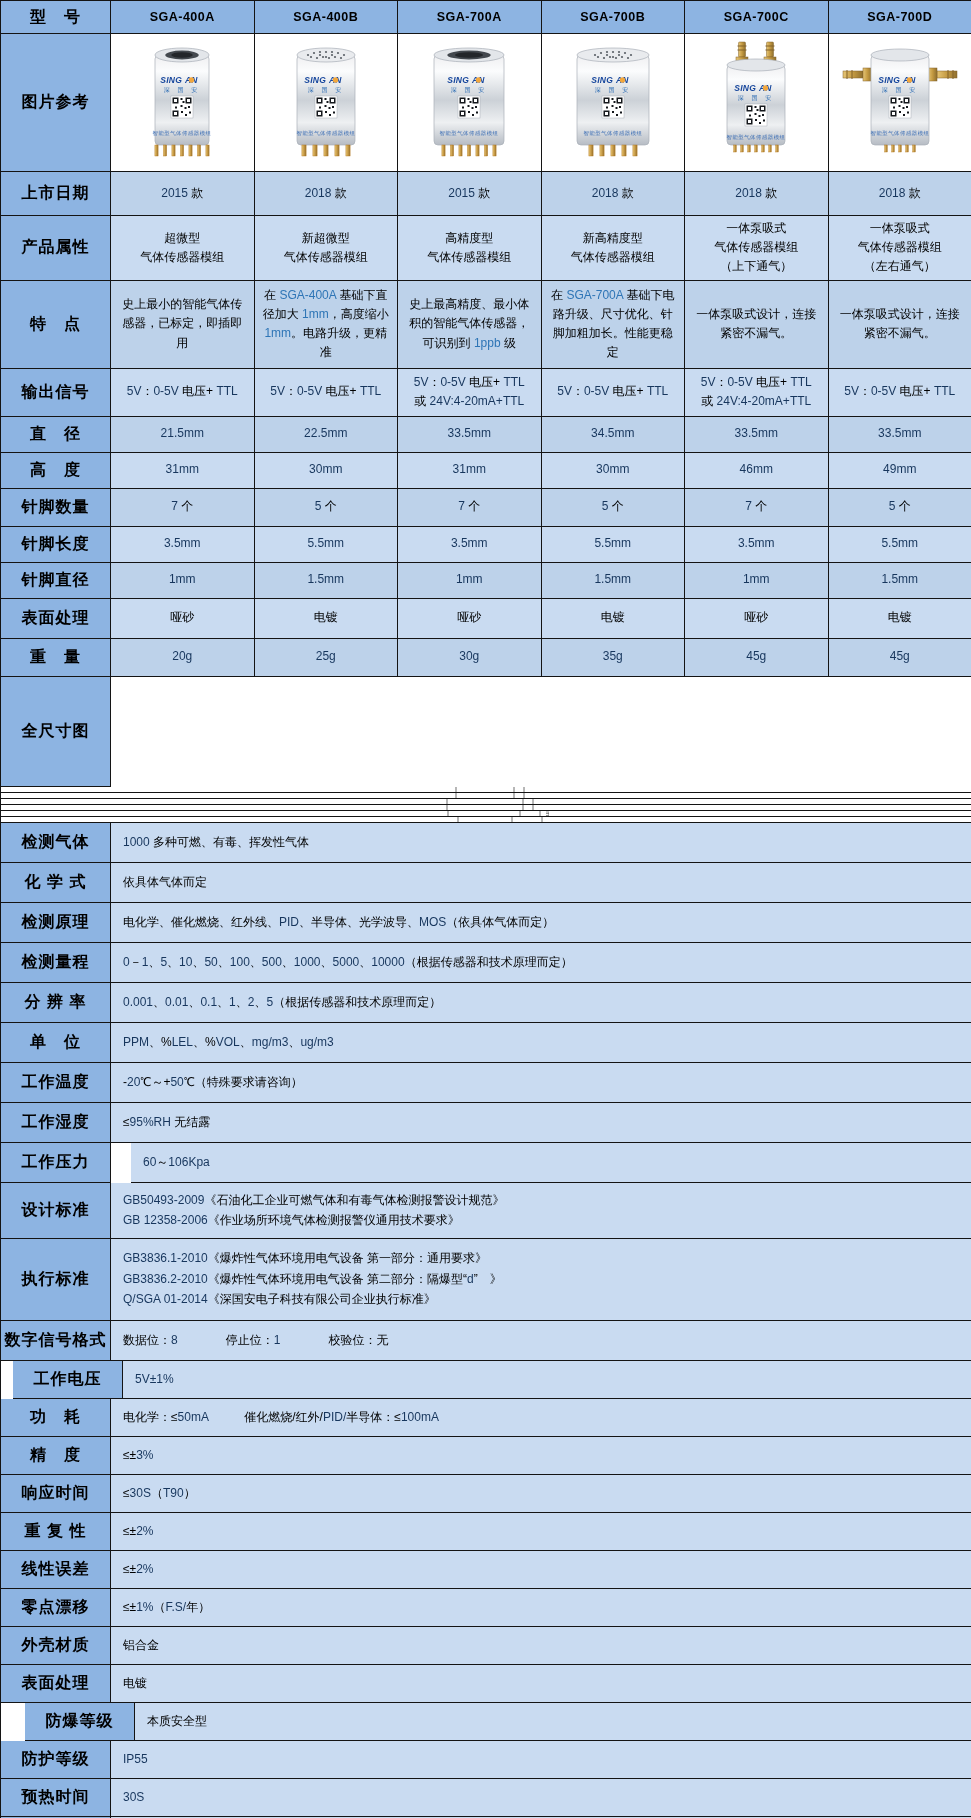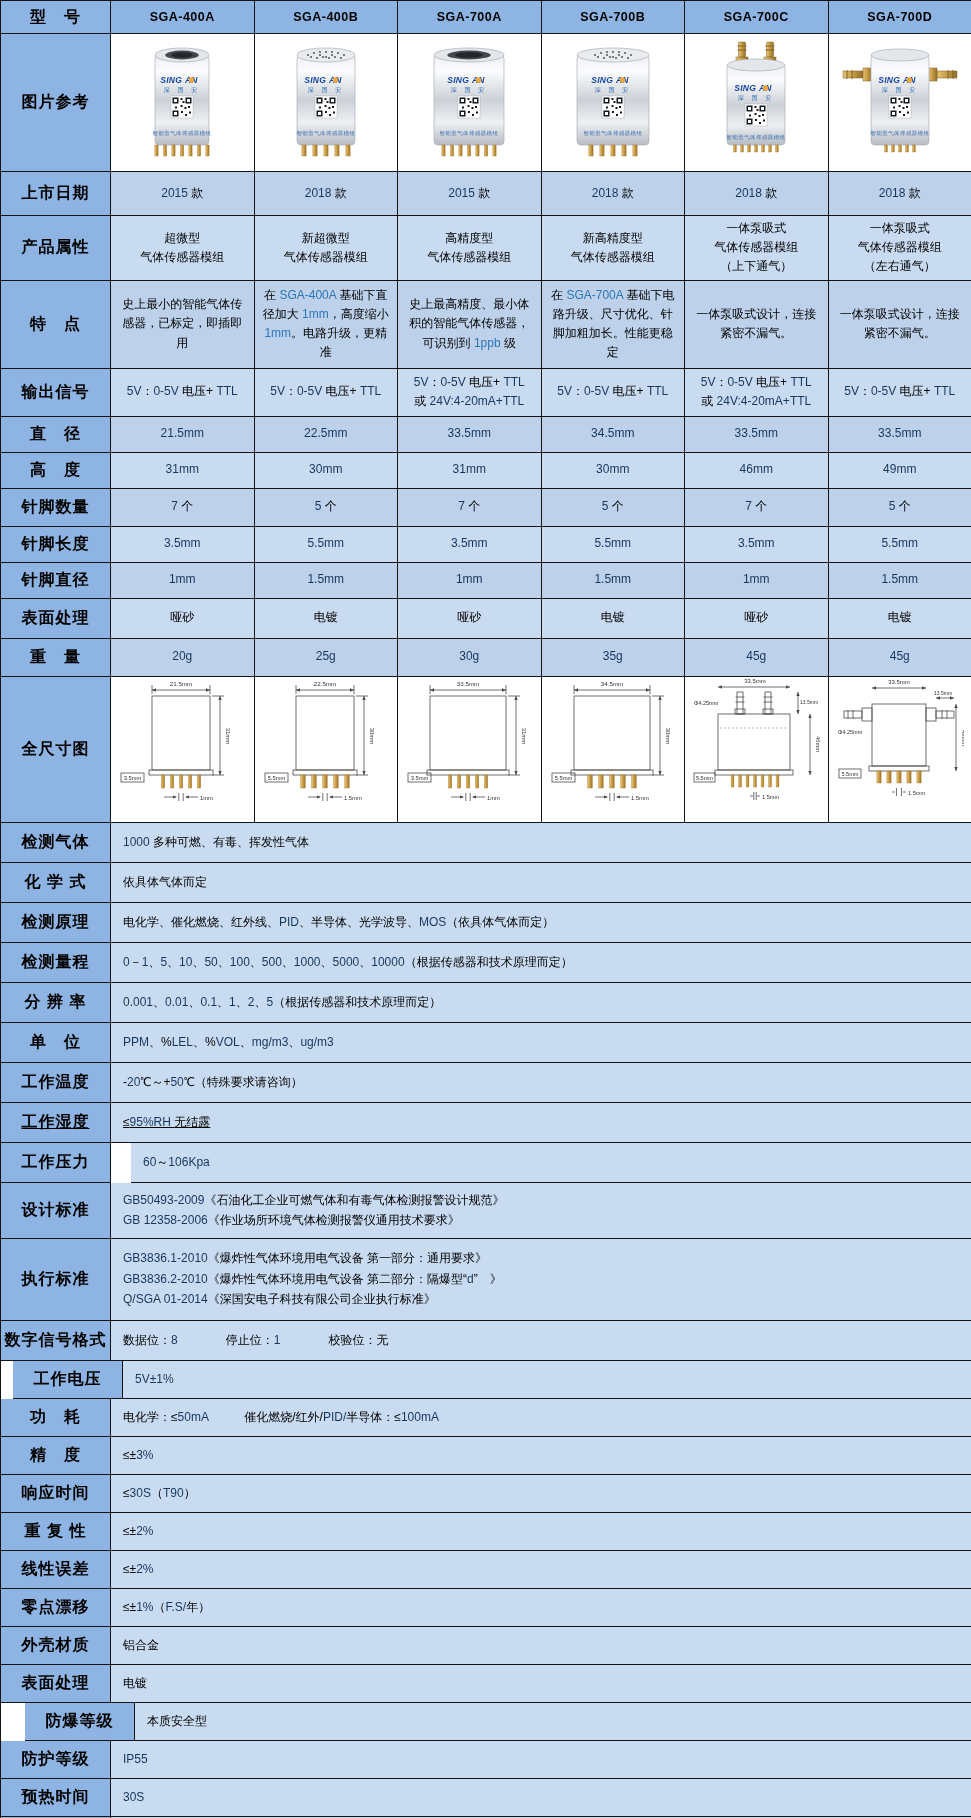--- a/index.html
+++ b/index.html
@@ -695,21 +695,21 @@
       <div class="cell data bgb">
         <div class="txt"><span class="lat">35g</span></div>
       </div>
       <div class="cell data bgb">
         <div class="txt"><span class="lat">45g</span></div>
       </div>
       <div class="cell data bgb">
         <div class="txt"><span class="lat">45g</span></div>
       </div>
     </div>
-    <div class="row" style="min-height: 146px;">
+    <div class="row" style="min-height: 146px; flex-direction: column;">
       <div class="cell lbl">
         <div class="txt">全尺寸图</div>
       </div>
       <div class="cell data draw">
         <svg width="128" height="142" viewBox="0 0 128 142">
           <defs>
             <linearGradient id="dg0" x1="0" y1="0" x2="1" y2="0">
 <stop offset="0" stop-color="#e8c878"></stop>
               <stop offset=".5" stop-color="#c79a46"></stop>
               <stop offset="1" stop-color="#9a7430"></stop>
@@ -1085,21 +1085,21 @@
       </div>
     </div>
     <div class="row" style="min-height: 40px;">
       <div class="cell lbl">
         <div class="txt">工作温度</div>
       </div>
       <div class="cell full">
         <div class="txt">-<span class="lat">20</span>℃～+<span class="lat">50</span>℃（特殊要求请咨询）</div>
       </div>
     </div>
-    <div class="row" style="min-height: 40px; text-decoration: underline;">
+    <div class="row" style="min-height: 40px;">
       <div class="cell lbl">
         <div class="txt">工作湿度</div>
       </div>
       <div class="cell full">
         <div class="txt">≤<span class="lat">95%RH </span>无结露</div>
       </div>
     </div>
     <div class="row" style="min-height: 40px; gap: 20px;">
       <div class="cell lbl">
         <div class="txt">工作压力</div>

